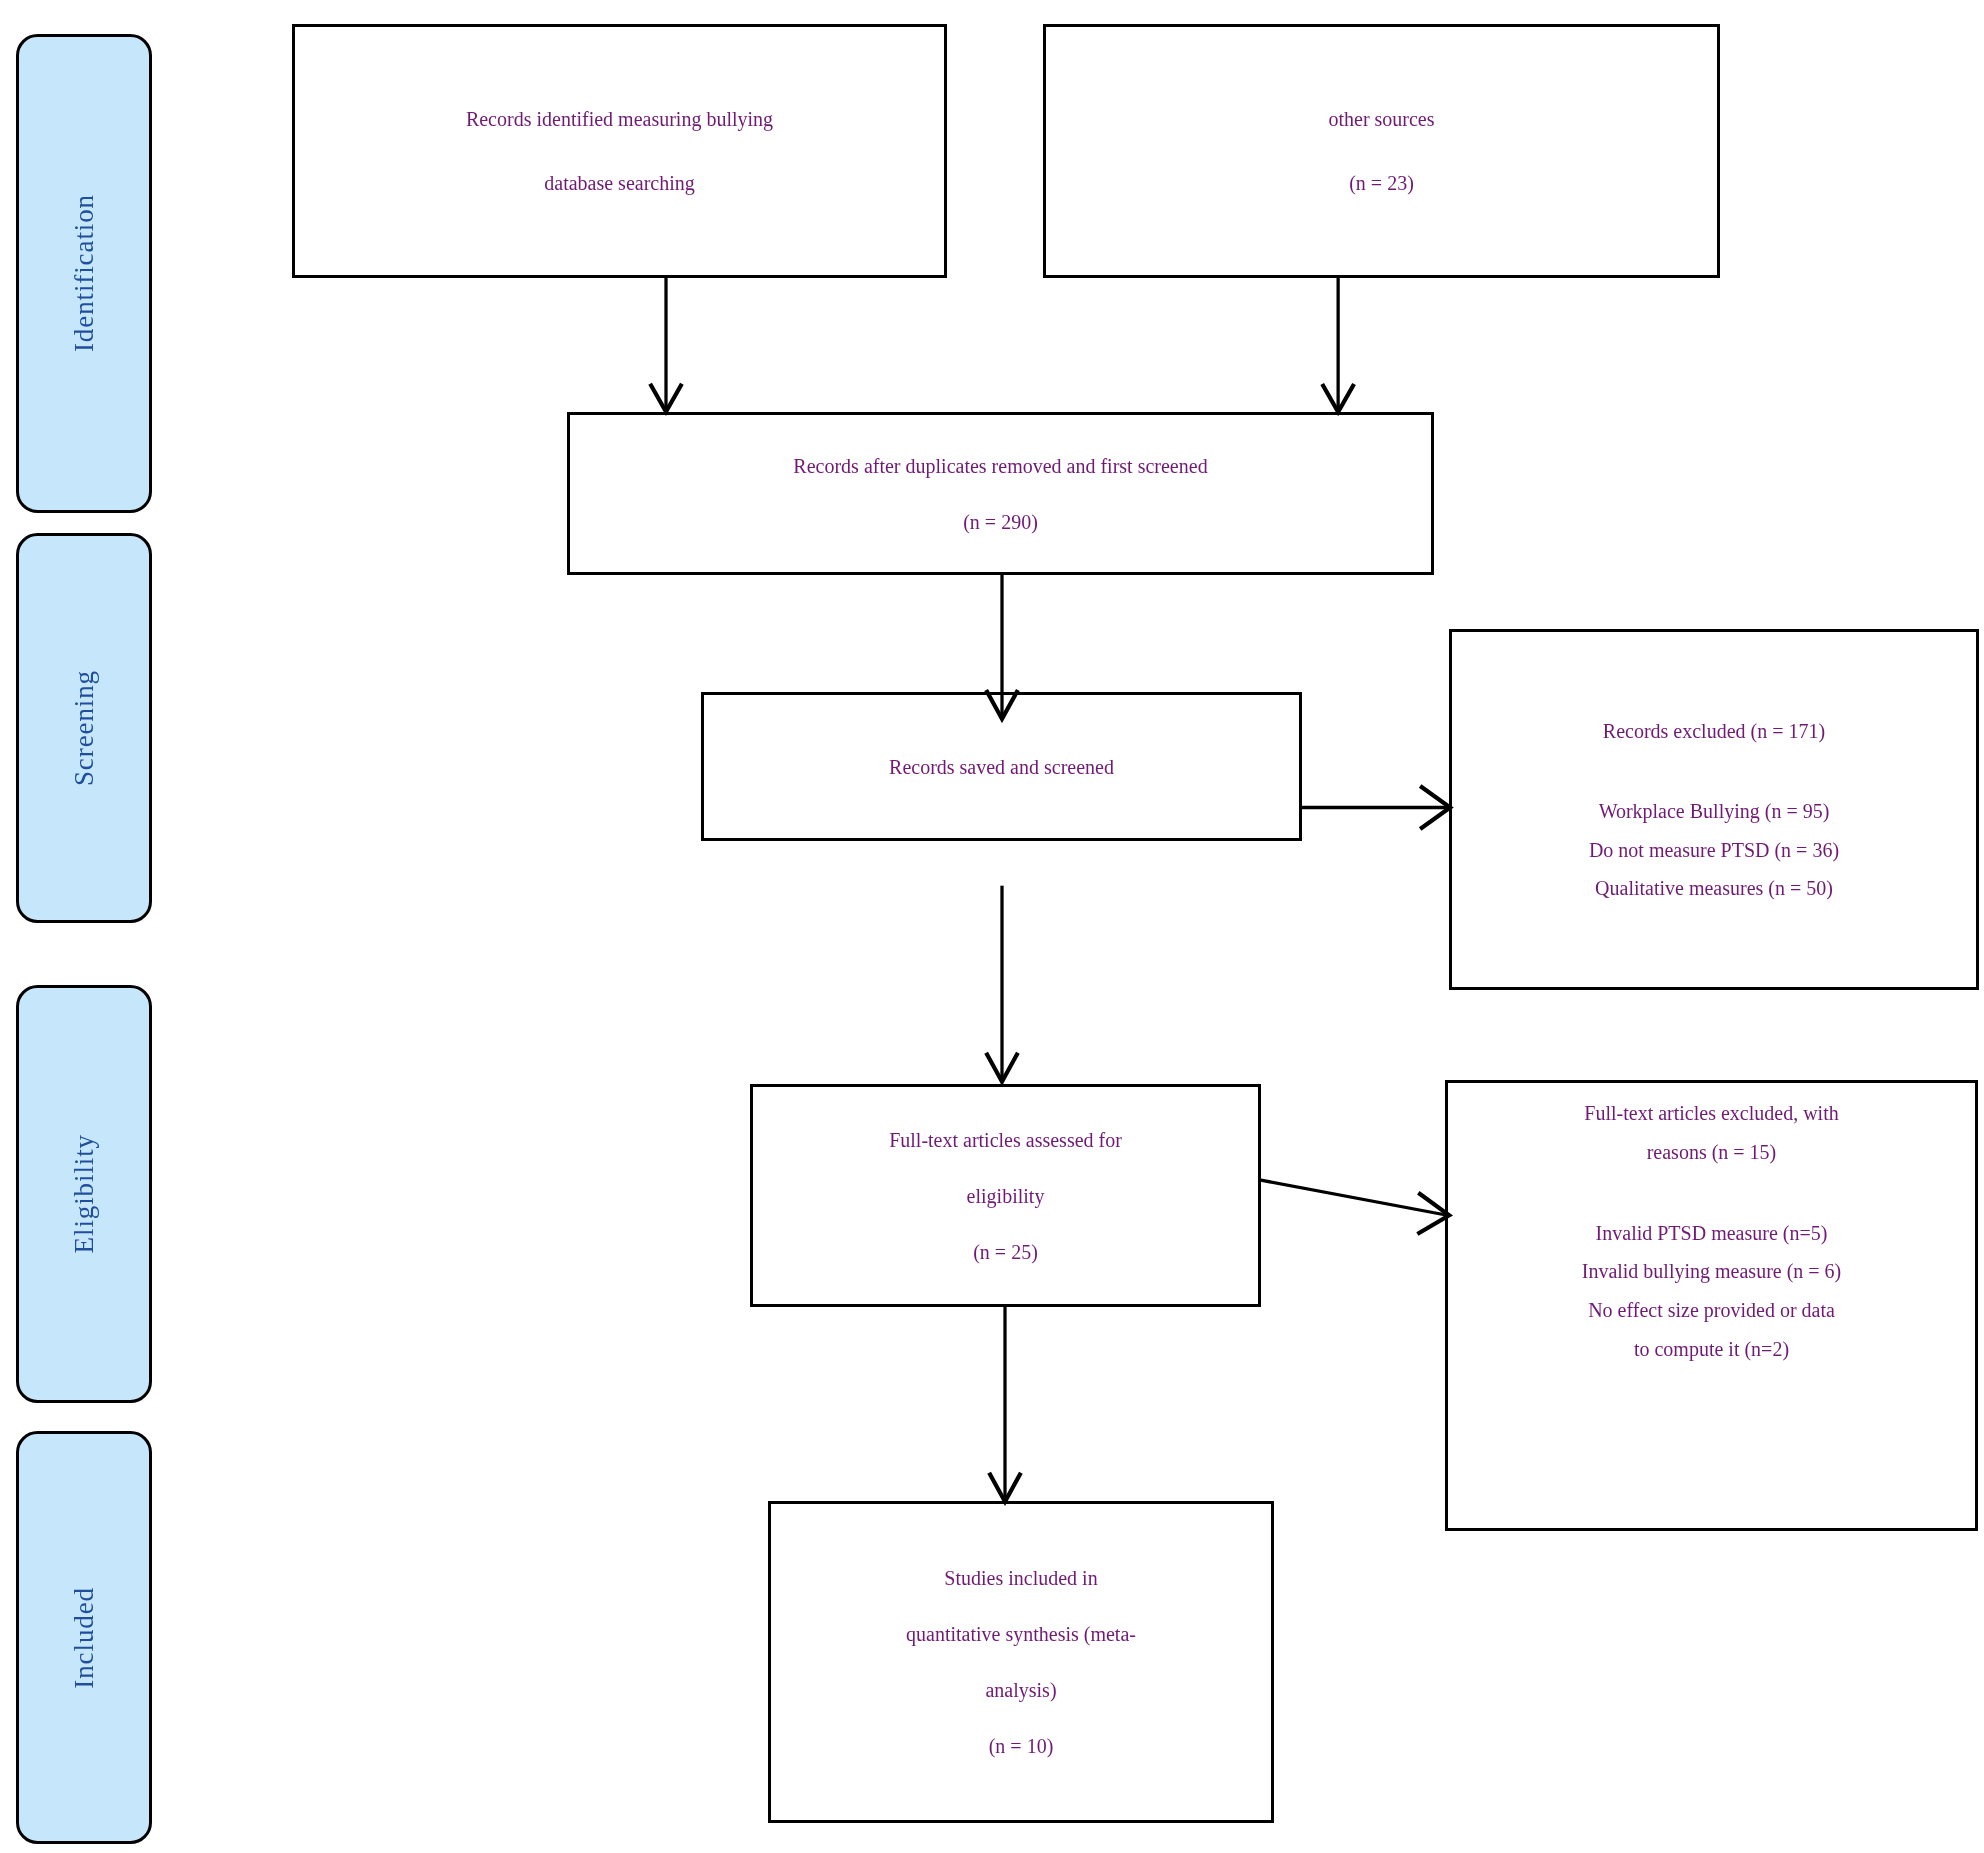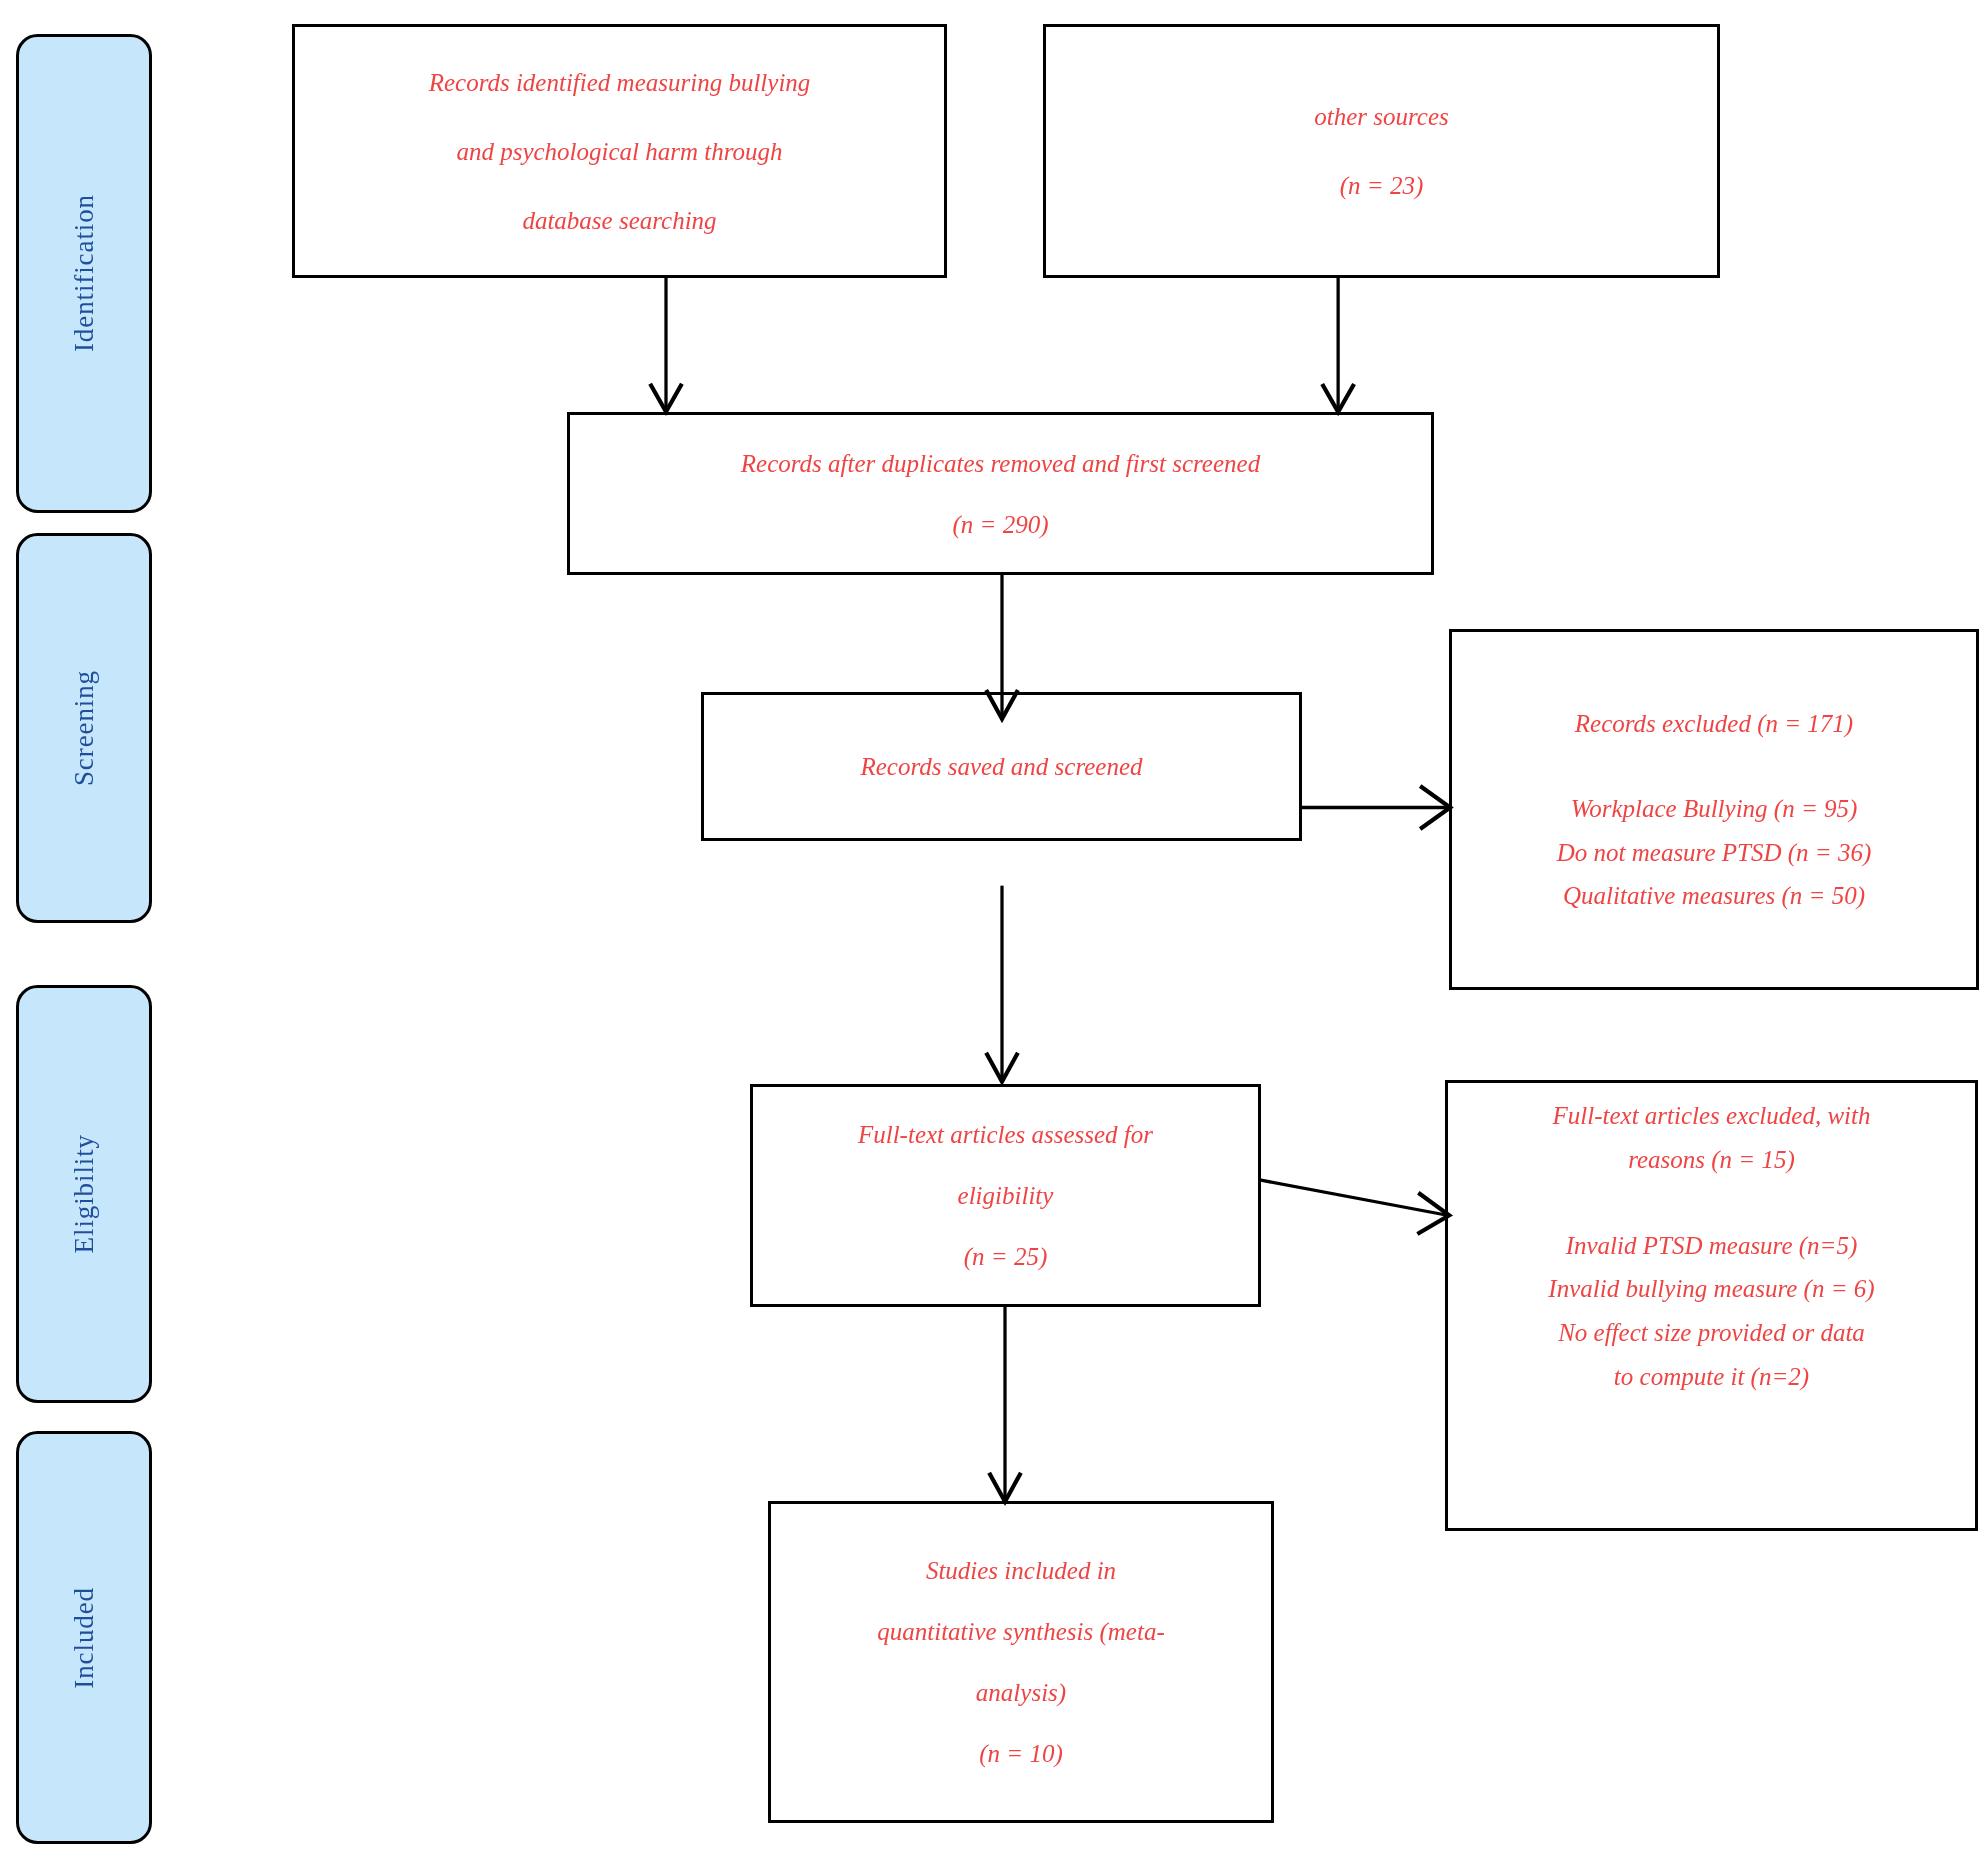--- a/index.html
+++ b/index.html
@@ -49,26 +49,25 @@
     flex-direction: column;
     align-items: center;
     justify-content: center;
     padding: 0 16px;
     overflow: hidden;
   }
   .flow-box .line {
     display: block;
     width: 100%;
     text-align: center;
-    color: #ef4444;
-    font-size: 25px;
+    color: #701a75;
+    font-size: 20px;
     line-height: 1.0;
     white-space: nowrap;
     font-family: "Liberation Serif", "DejaVu Serif", serif;
-    font-style: italic;
   }
 
   
   .sp-wide .line  { margin: 22px 0; }
   .sp-mid  .line  { margin: 18px 0; }
   .sp-list .line  { margin: 9.4px 0; }
   .line.gap-before { margin-top: 51px; }
 
   
   .conn {
@@ -103,21 +102,20 @@
   <div class="stage-pill" style="left:16px; top:985px; width:136px; height:418px;">
     <span class="stage-label">Eligibility</span>
   </div>
 
   <div class="stage-pill" style="left:16px; top:1431px; width:136px; height:413px;">
     <span class="stage-label">Included</span>
   </div>
 
   <div class="flow-box sp-wide" style="left:292px; top:24.4px; width:655px; height:254px;">
     <span class="line">Records identified measuring bullying</span>
-    <span class="line">and psychological harm through</span>
     <span class="line">database searching</span>
   </div>
 
   <div class="flow-box sp-wide" style="left:1043px; top:24.4px; width:677px; height:254px;">
     <span class="line">other sources</span>
     <span class="line">(n = 23)</span>
   </div>
 
   <div class="flow-box sp-mid" style="left:567px; top:412px; width:867px; height:163px;">
     <span class="line">Records after duplicates removed and first screened</span>

